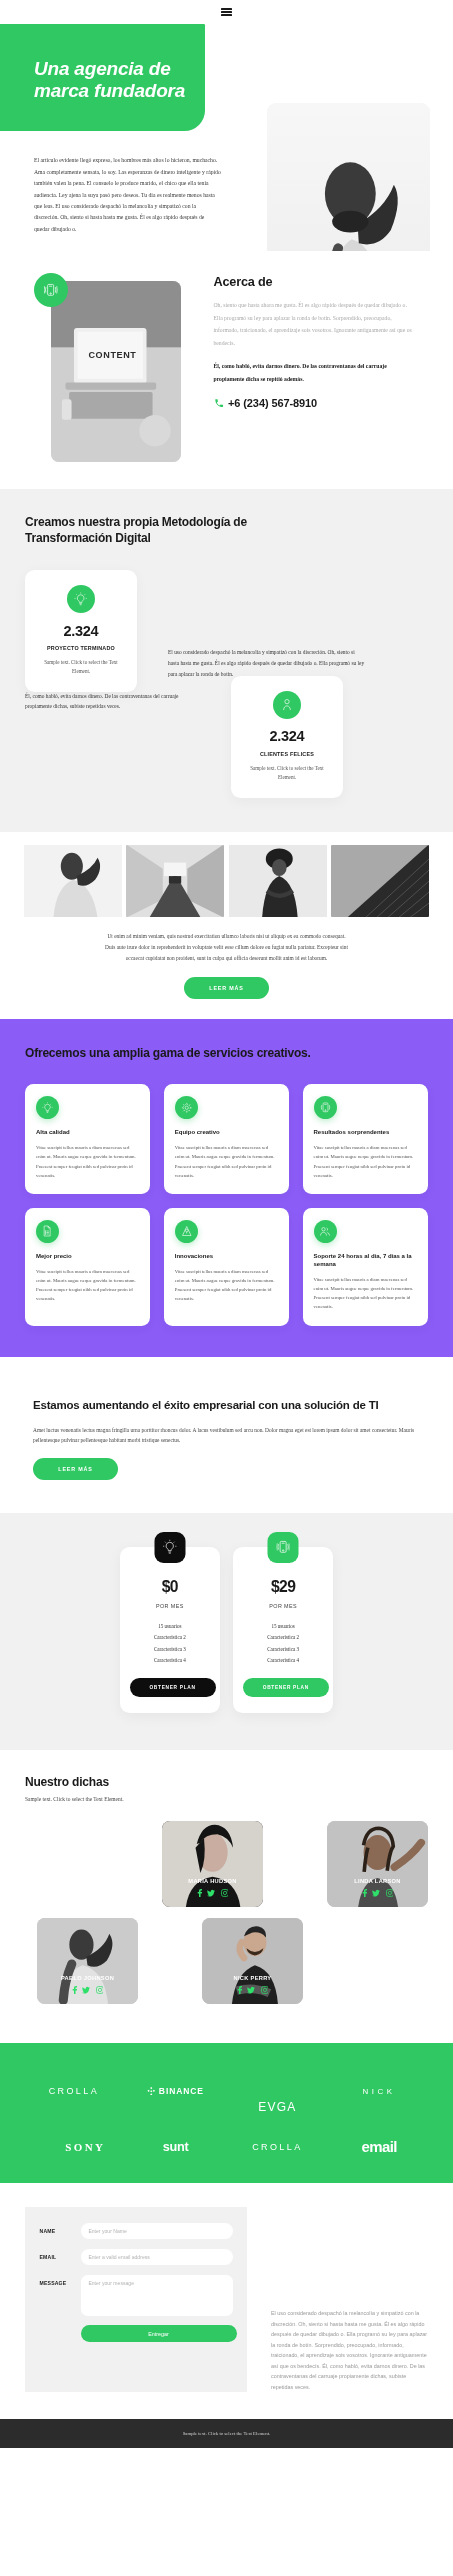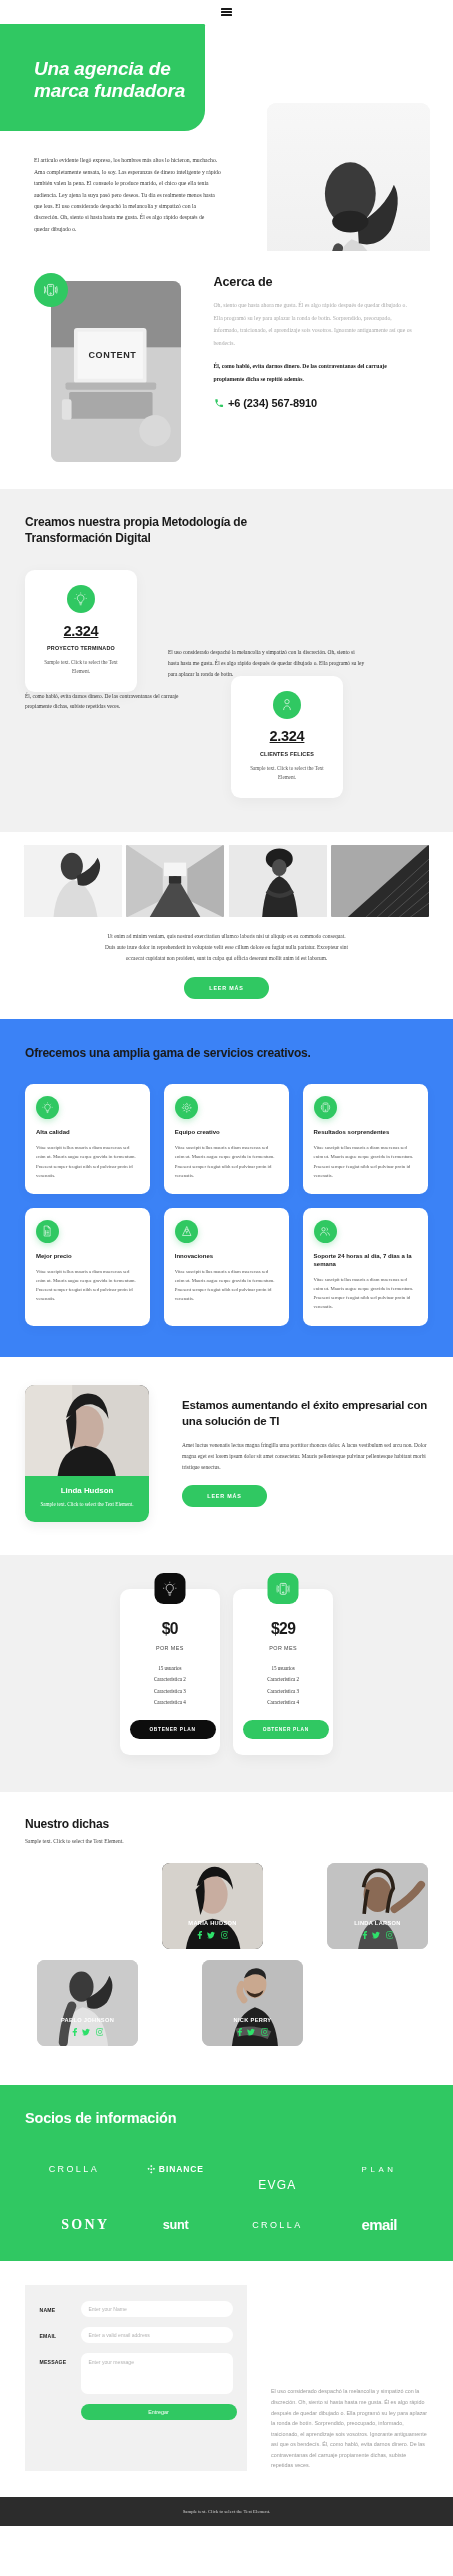--- a/index.html
+++ b/index.html
@@ -81,21 +81,21 @@
   .stats-grid { position: relative; padding: 0 25px; }
   .stat-card {
     width: 112px; background: #fff; border-radius: 9.7px;
     padding: 14.5px 11px 15.7px; text-align: center;
     box-shadow: 0 3.6px 13.3px rgba(0,0,0,0.045);
   }
   .stat-card .ic {
     width: 28px; height: 28px; border-radius: 50%; background: #30c862;
     margin: 0 auto 9.7px; display: flex; align-items: center; justify-content: center;
   }
-  .stat-num { font-size: 14.5px; font-weight: 700; letter-spacing: -0.3px; margin-bottom: 6.6px; text-decoration: underline; }
+  .stat-num { font-size: 14.5px; font-weight: 700; letter-spacing: -0.3px; margin-bottom: 6.6px; }
   .stat-label { font-size: 5.4px; font-weight: 700; letter-spacing: 0.2px; margin-bottom: 7.2px; }
   .stat-sub {
     font-size: 5.1px; line-height: 1.75; color: #555;
     font-family: "Liberation Serif", serif;
   }
   .stat-row1 { display: flex; align-items: flex-start; }
   .stat-text-right {
     width: 199px; font-size: 5.4px; line-height: 1.95; color: #333;
     font-family: "Liberation Serif", serif; margin-left: 31px; margin-top: 77px;
   }
@@ -116,21 +116,21 @@
     font-family: "Liberation Serif", serif;
   }
   .btn-green {
     display: block; margin: 13.3px auto 0; width: 85px; height: 22px;
     background: #30c862; border: none; border-radius: 11.5px; color: #fff;
     font-size: 5.4px; font-weight: 700; letter-spacing: 0.8px; cursor: pointer;
     font-family: "Liberation Sans", sans-serif;
   }
 
   
-  .services { background: #3b82f6; padding: 26.6px 0 31px; }
+  .services { background: #8b5cf6; padding: 26.6px 0 31px; }
   .services h2 {
     font-size: 12px; font-weight: 700; line-height: 1.35; letter-spacing: -0.2px;
     padding-left: 25px; margin-bottom: 23px;
   }
   .svc-grid {
     display: grid; grid-template-columns: repeat(3, 1fr); gap: 13.3px; padding: 0 25px;
   }
   .svc-card {
     background: #fff; border-radius: 8.5px; padding: 12px 11px 14.5px;
     box-shadow: 0 3px 12px rgba(0,0,0,0.04); min-height: 104px;
@@ -227,21 +227,21 @@
   }
   .plogos {
     display: grid; grid-template-columns: repeat(4, 1fr); row-gap: 24px;
     padding: 0 23px; align-items: center; justify-items: center;
   }
   .plogo { color: #fff; white-space: nowrap; display: flex; align-items: center; gap: 3px; }
   .pl-crolla { font-size: 9px; letter-spacing: 2.4px; font-weight: 400; }
   .pl-binance { font-size: 8.5px; letter-spacing: 0.9px; font-weight: 600; }
   .pl-evga { font-size: 12px; letter-spacing: 1.2px; font-weight: 500; margin-top: 32px; }
   .pl-tesla { font-size: 7.9px; letter-spacing: 3.6px; font-weight: 400; }
-  .pl-sony { font-size: 14px; letter-spacing: 2.4px; font-weight: 700;
+  .pl-sony { font-size: 11px; letter-spacing: 2.4px; font-weight: 700;
              font-family: "Liberation Serif", serif; margin-left: 23px; }
   .pl-crocs { font-size: 12.7px; font-weight: 700; letter-spacing: -0.3px; }
   .pl-asos { font-size: 15px; font-weight: 700; letter-spacing: -0.6px; }
 
   
   .contact { background: #fff; padding: 24px 0 26.6px; display: flex; }
   .form-box { width: 222px; background: #f1f1f1; padding: 15.7px 14.5px 18px; margin-left: 25px; }
   .frow { display: flex; align-items: flex-start; margin-bottom: 9.7px; }
   .flabel {
     width: 41px; font-size: 5.1px; font-weight: 700; letter-spacing: 0.2px;
@@ -530,36 +530,20 @@
           </svg>
         </div>
         <div class="svc-title">Soporte 24 horas al día, 7 días a la semana</div>
         <div class="svc-body">Vitae suscipit tellus mauris a diam maecenas sed enim ut. Mauris augue neque gravida in fermentum. Praesent semper feugiat nibh sed pulvinar proin id venenatis.</div>
       </div>
 
     </div>
   </section>
 
   <section class="cta">
-    <div class="cta-card">
-      <div class="cta-photo">
-        <svg class="ph" viewBox="0 0 205 150" preserveAspectRatio="xMidYMid slice">
-          <rect width="205" height="150" fill="#d8d4cf"></rect>
-          <rect x="0" y="0" width="78" height="150" fill="#e4e0da"></rect>
-          <ellipse cx="100" cy="72" rx="30" ry="38" fill="#c7ada0"></ellipse>
-          <path d="M68 54 Q78 14 104 14 Q134 14 138 56 Q132 38 112 32 Q92 30 80 48 Z" fill="#1c1c1c"></path>
-          <path d="M84 40 Q88 84 76 108 L68 58 Z" fill="#1c1c1c"></path>
-          <path d="M54 150 Q60 104 100 100 Q142 104 150 150 Z" fill="#1a1a1a"></path>
-        </svg>
-      </div>
-      <div class="cta-foot">
-        <div class="nm">Linda Hudson</div>
-        <div class="sm">Sample text. Click to select the Text Element.</div>
-      </div>
-    </div>
     <div class="cta-right">
       <h2>Estamos aumentando el éxito empresarial con una solución de TI</h2>
       <p>Amet luctus venenatis lectus magna fringilla urna porttitor rhoncus dolor. A lacus vestibulum sed arcu non. Dolor magna eget est lorem ipsum dolor sit amet consectetur. Mauris pellentesque pulvinar pellentesque habitant morbi tristique senectus.</p>
       <button class="btn-green btn-left">LEER MÁS</button>
     </div>
   </section>
 
   <section class="pricing">
     <div class="price-grid">
 
@@ -712,36 +696,35 @@
               <rect x="1" y="1" width="14" height="14" rx="4"></rect>
               <circle cx="8" cy="8" r="3.3"></circle>
               <circle cx="12" cy="4" r="0.9" fill="#2ee06a" stroke="none"></circle>
             </svg>
         </div>
       </div>
     </div>
   </section>
 
   <section class="partners">
-    <h2>Socios de información</h2>
     <div class="plogos">
       <div class="plogo">
         <span class="pl-crolla">CROLLA</span>
       </div>
       <div class="plogo">
         <svg width="8.5" height="8.5" viewBox="0 0 16 16" fill="#fff">
           <path d="M8 0l2.1 2.1L8 4.2 5.9 2.1zM3 5l2.1 2.1L3 9.2.9 7.1zM13 5l2.1 2.1L13 9.2l-2.1-2.1zM8 5.9L10.1 8 8 10.1 5.9 8zM8 11.8l2.1 2.1L8 16l-2.1-2.1z"></path>
         </svg>
         <span class="pl-binance">BINANCE</span>
       </div>
       <div class="plogo">
         <span class="pl-evga">EVGA</span>
       </div>
       <div class="plogo">
-        <span class="pl-tesla">PLAN</span>
+        <span class="pl-tesla">NICK</span>
       </div>
       <div class="plogo">
         <span class="pl-sony">SONY</span>
       </div>
       <div class="plogo">
         <span class="pl-crocs">sunt</span>
       </div>
       <div class="plogo">
         <span class="pl-crolla">CROLLA</span>
       </div>

